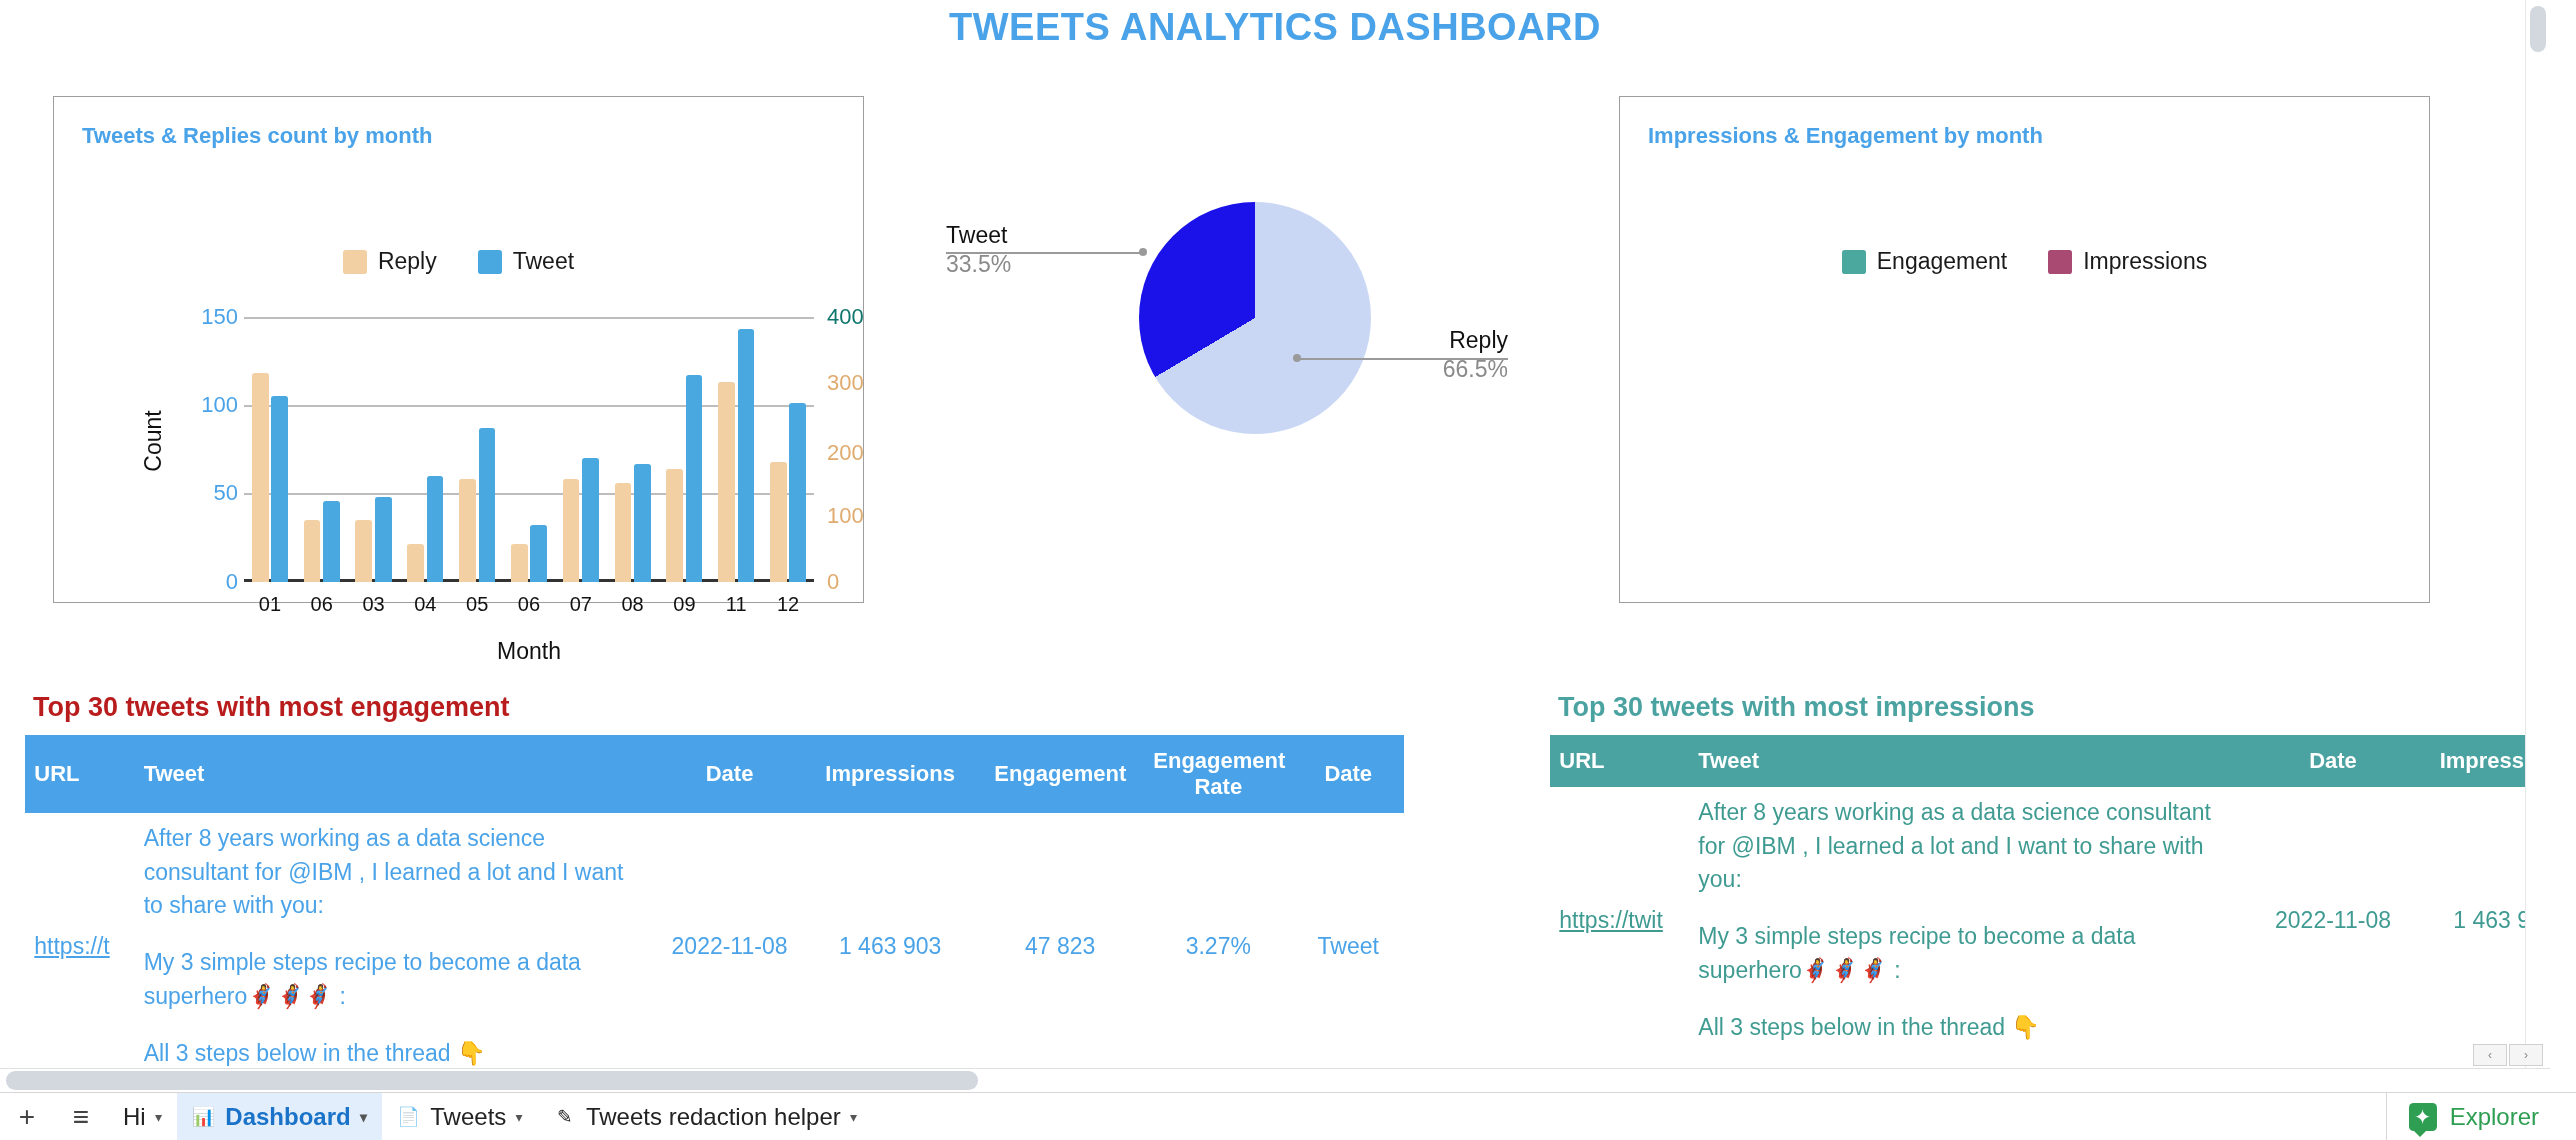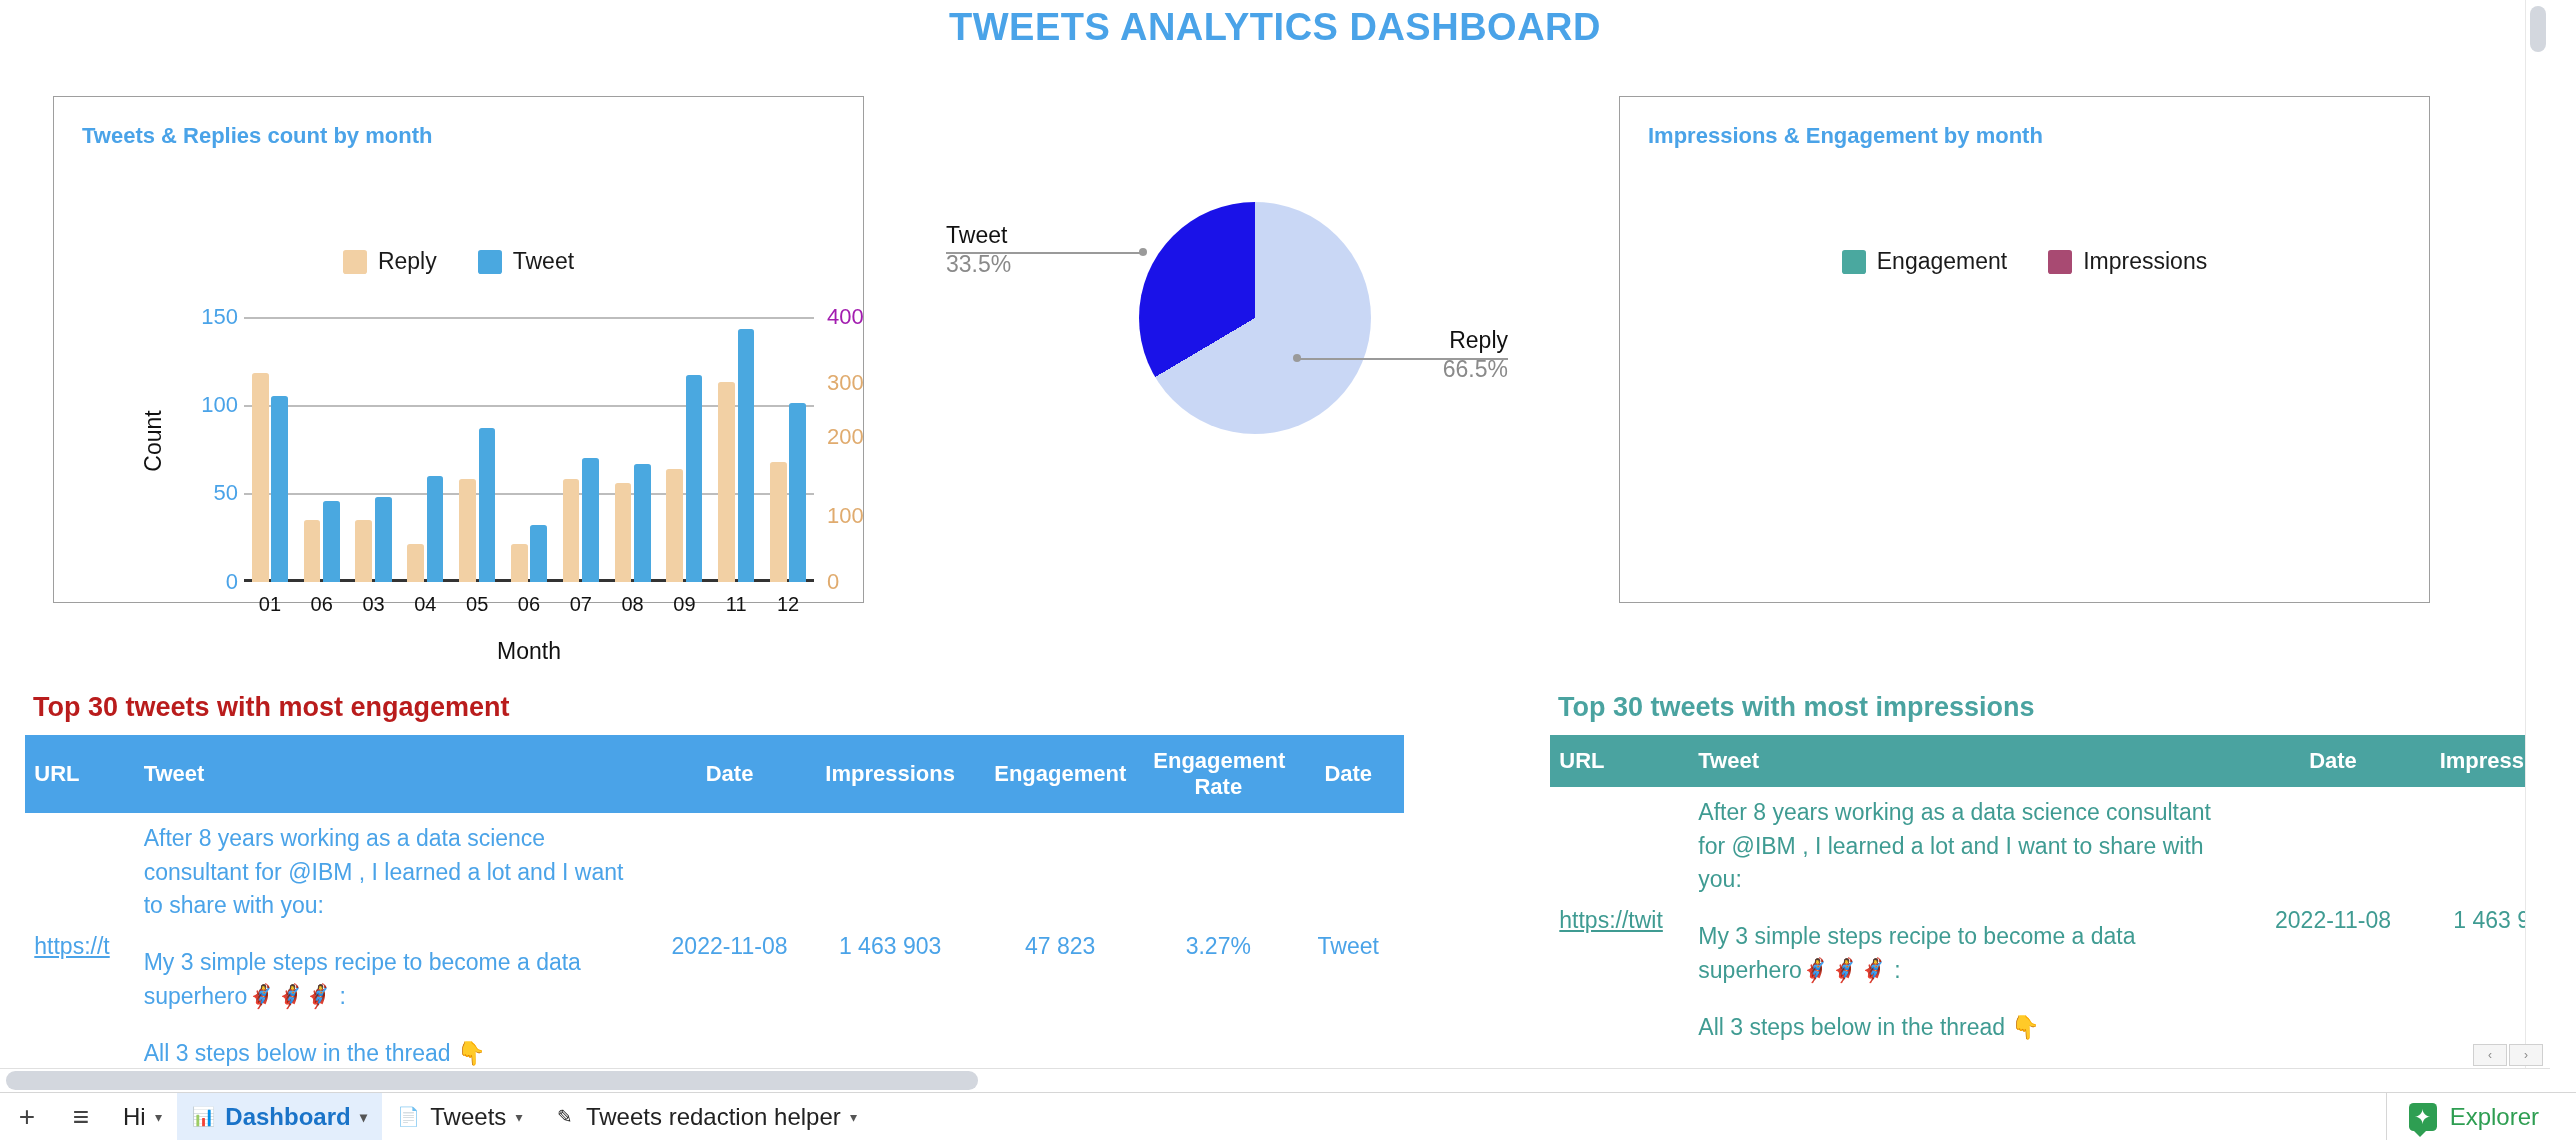--- a/index.html
+++ b/index.html
@@ -182,23 +182,23 @@
       <div class="axisline"></div>
     <div class="ytick" style="top: 283px; color: rgb(74, 163, 232);">0</div>
         <div class="gridline" style="top: 194px;"></div>
         <div class="ytick" style="top: 194px; color: rgb(74, 163, 232);">50</div>
         <div class="gridline" style="top: 106px;"></div>
         <div class="ytick" style="top: 106px; color: rgb(74, 163, 232);">100</div>
         <div class="gridline" style="top: 17.7px;"></div>
         <div class="ytick" style="top: 17.7px; color: rgb(74, 163, 232);">150</div>
         <div class="ytick-r" style="top: 283px; color: rgb(224, 171, 110);">0</div>
         <div class="ytick-r" style="top: 217px; color: rgb(224, 171, 110);">100</div>
-        <div class="ytick-r" style="top: 138px; color: rgb(224, 171, 110);">200</div>
+        <div class="ytick-r" style="top: 154px; color: rgb(224, 171, 110);">200</div>
         <div class="ytick-r" style="top: 84px; color: rgb(224, 171, 110);">300</div>
-        <div class="ytick-r" style="top: 18px; color: #a21caf;">400</div>
+        <div class="ytick-r" style="top: 18px; color: #0f766e;">400</div>
         <div class="groups">
           <div class="group">
             <div class="bar" style="height: 209px; background: rgb(242, 208, 164);"></div>
             <div class="bar" style="height: 186px; background: rgb(74, 168, 224);"></div>
             <div class="xtick">01</div>
           </div>
           <div class="group">
             <div class="bar" style="height: 62px; background: rgb(242, 208, 164);"></div>
             <div class="bar" style="height: 81px; background: rgb(74, 168, 224);"></div>
             <div class="xtick">06</div>

